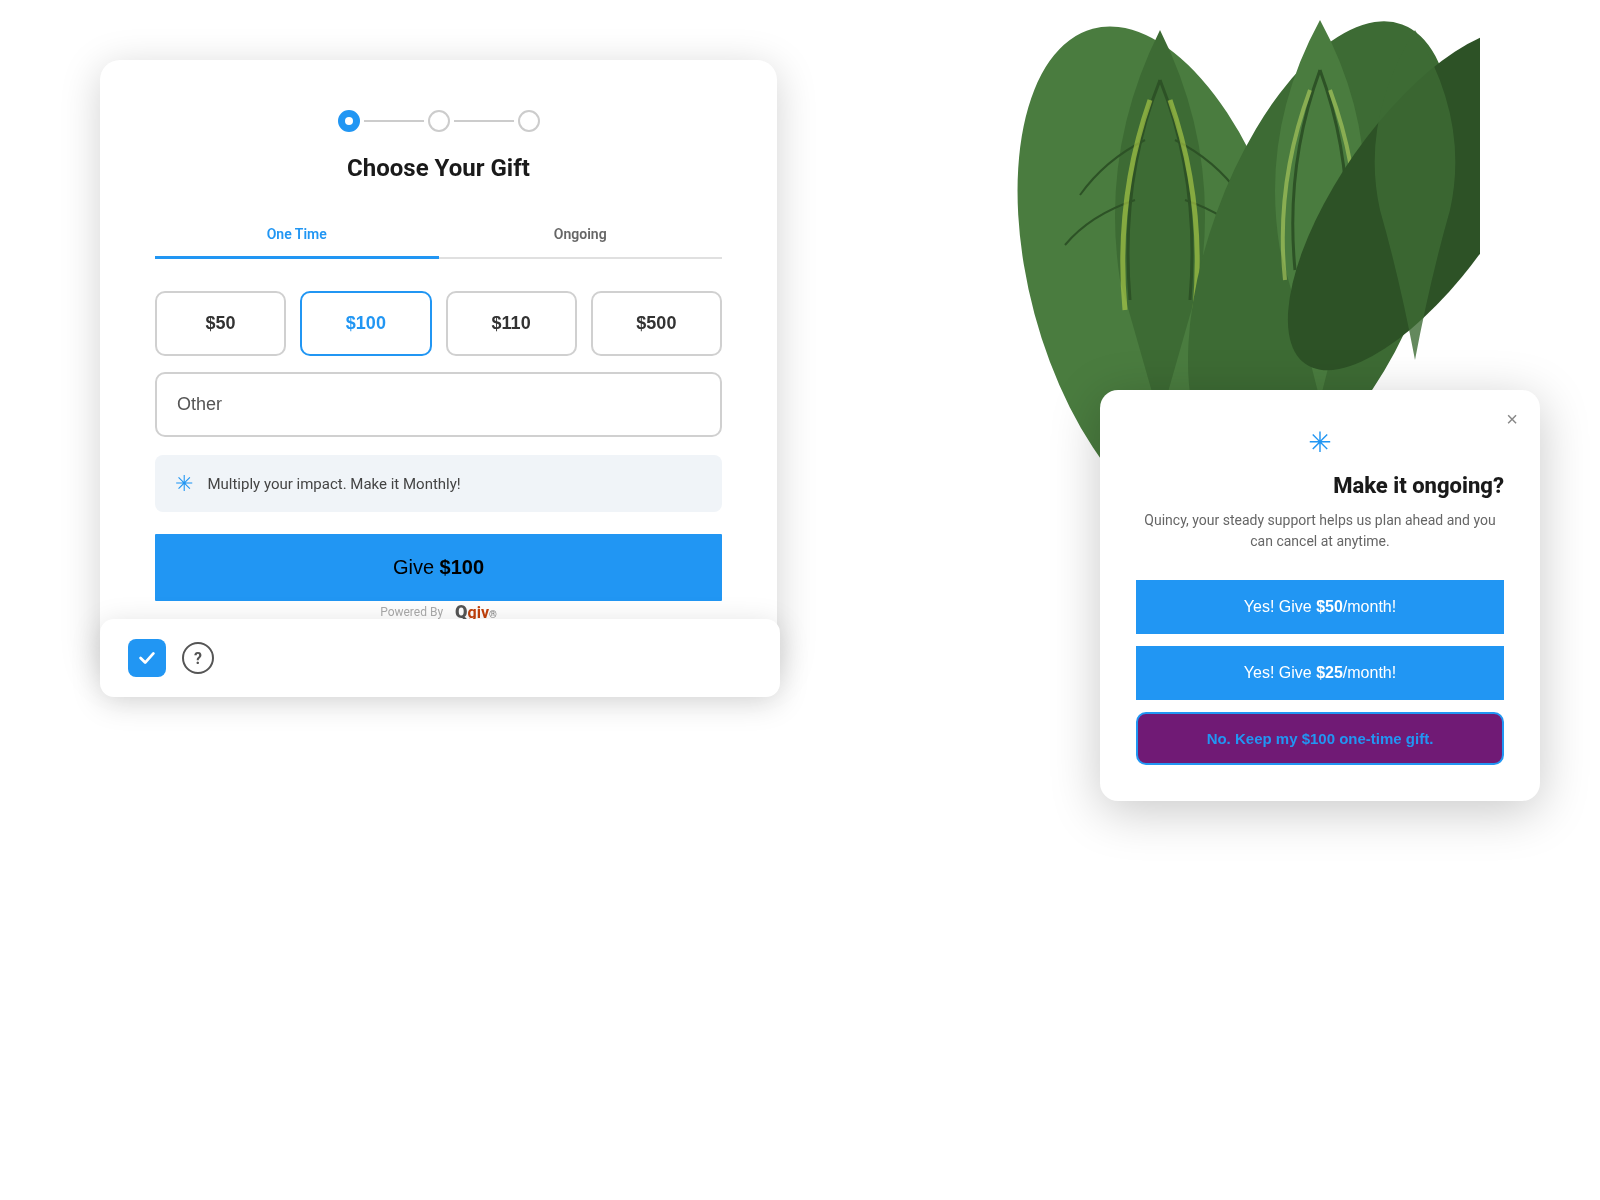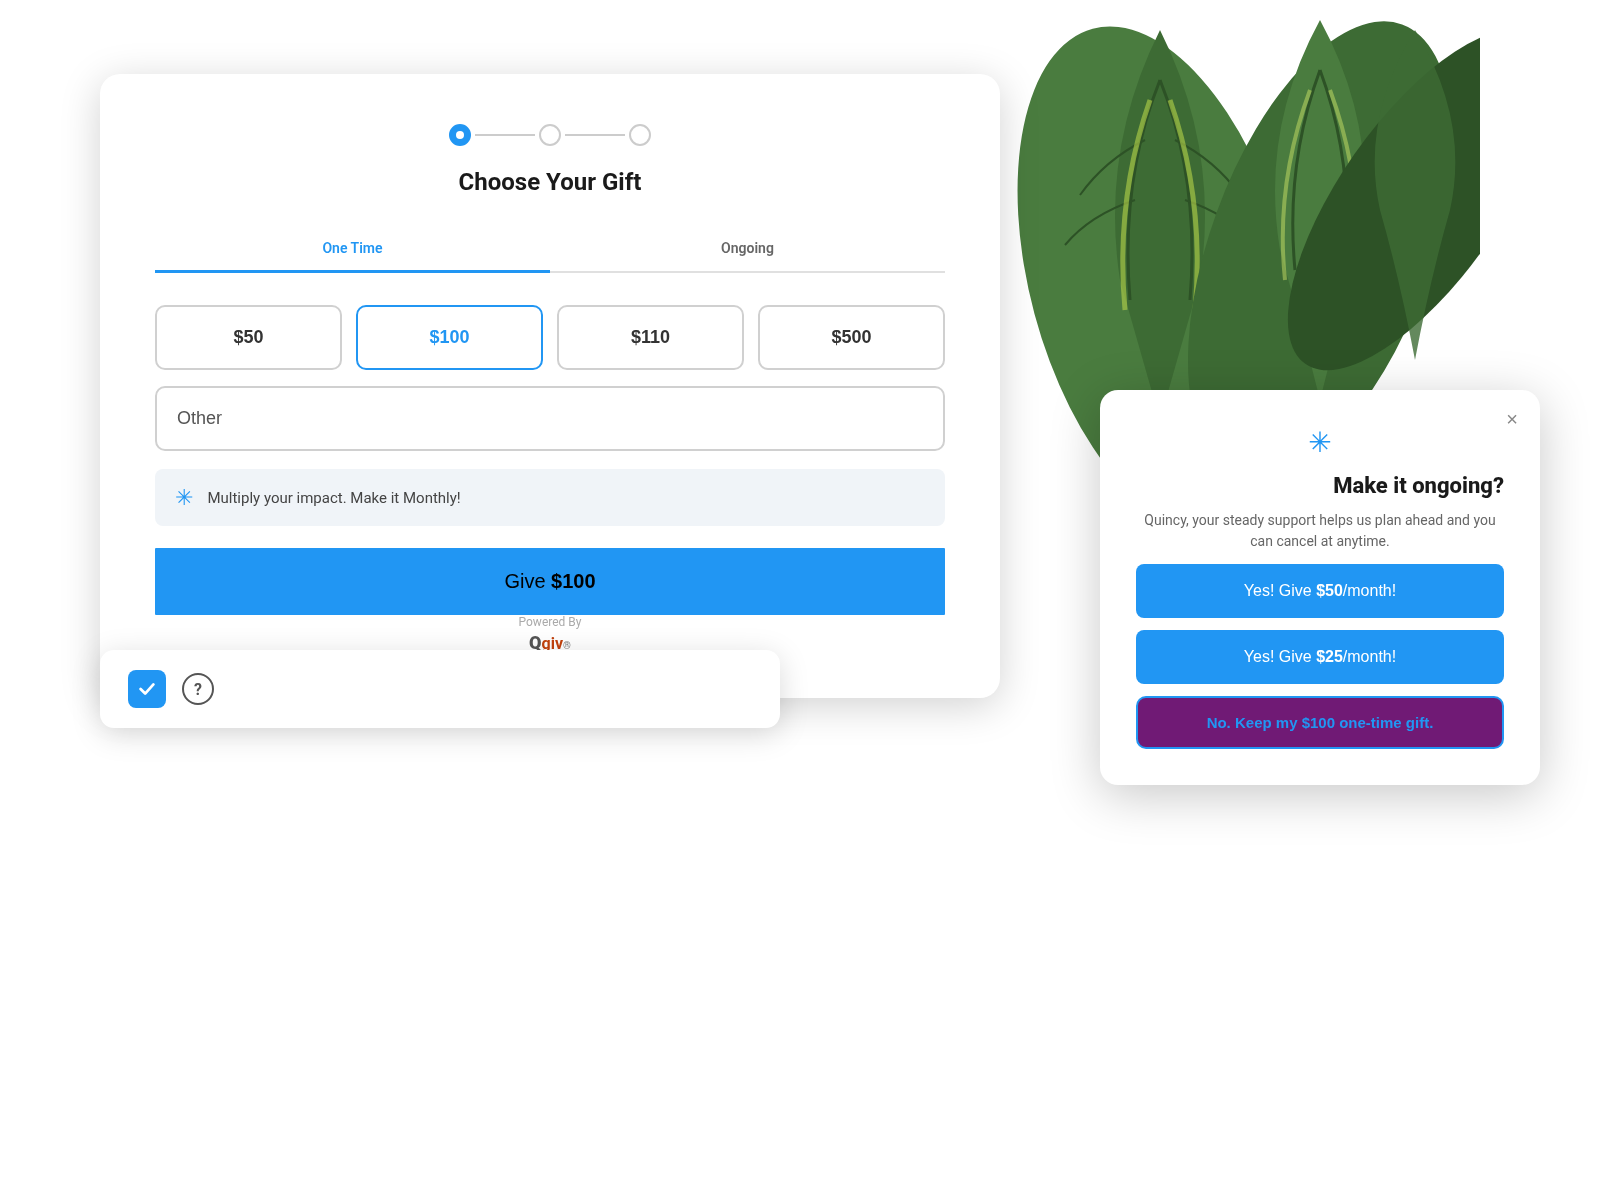--- a/index.html
+++ b/index.html
@@ -24,23 +24,23 @@
     }
 
     .plant-svg {
       width: 100%;
       height: 100%;
     }
 
     
     .main-card {
       position: absolute;
-      top: 74px;
+      top: 60px;
       left: 100px;
-      width: 900px;
+      width: 677px;
       background: #ffffff;
       border-radius: 20px;
       box-shadow: 0 8px 40px rgba(0,0,0,0.18);
       padding: 50px 55px 45px;
       z-index: 2;
     }
 
     
     .stepper {
       display: flex;
@@ -195,22 +195,21 @@
     }
 
     
     .powered-by {
       text-align: center;
       font-size: 12px;
       color: #aaa;
       display: flex;
       align-items: center;
       justify-content: center;
-      gap: 3px;
-      flex-direction: column;
+      gap: 12px;
     }
 
     .qgiv-logo {
       font-size: 16px;
       font-weight: 700;
       color: #555;
     }
 
     
     .fee-bar {
@@ -308,29 +307,29 @@
       font-weight: 800;
       color: #1a1a1a;
       margin-bottom: 12px;
     }
 
     .popup-desc {
       text-align: center;
       font-size: 14px;
       color: #666;
       line-height: 1.5;
-      margin-bottom: 12px;
+      margin-bottom: 28px;
     }
 
     .popup-btn {
       width: 100%;
       background: #2196f3;
       color: #fff;
       border: none;
-      border-radius: 8px;
+      border-radius: 0;
       padding: 18px;
       font-size: 16px;
       font-weight: 500;
       cursor: pointer;
       margin-bottom: 12px;
     }
 
     .popup-btn strong {
       font-weight: 800;
     }

